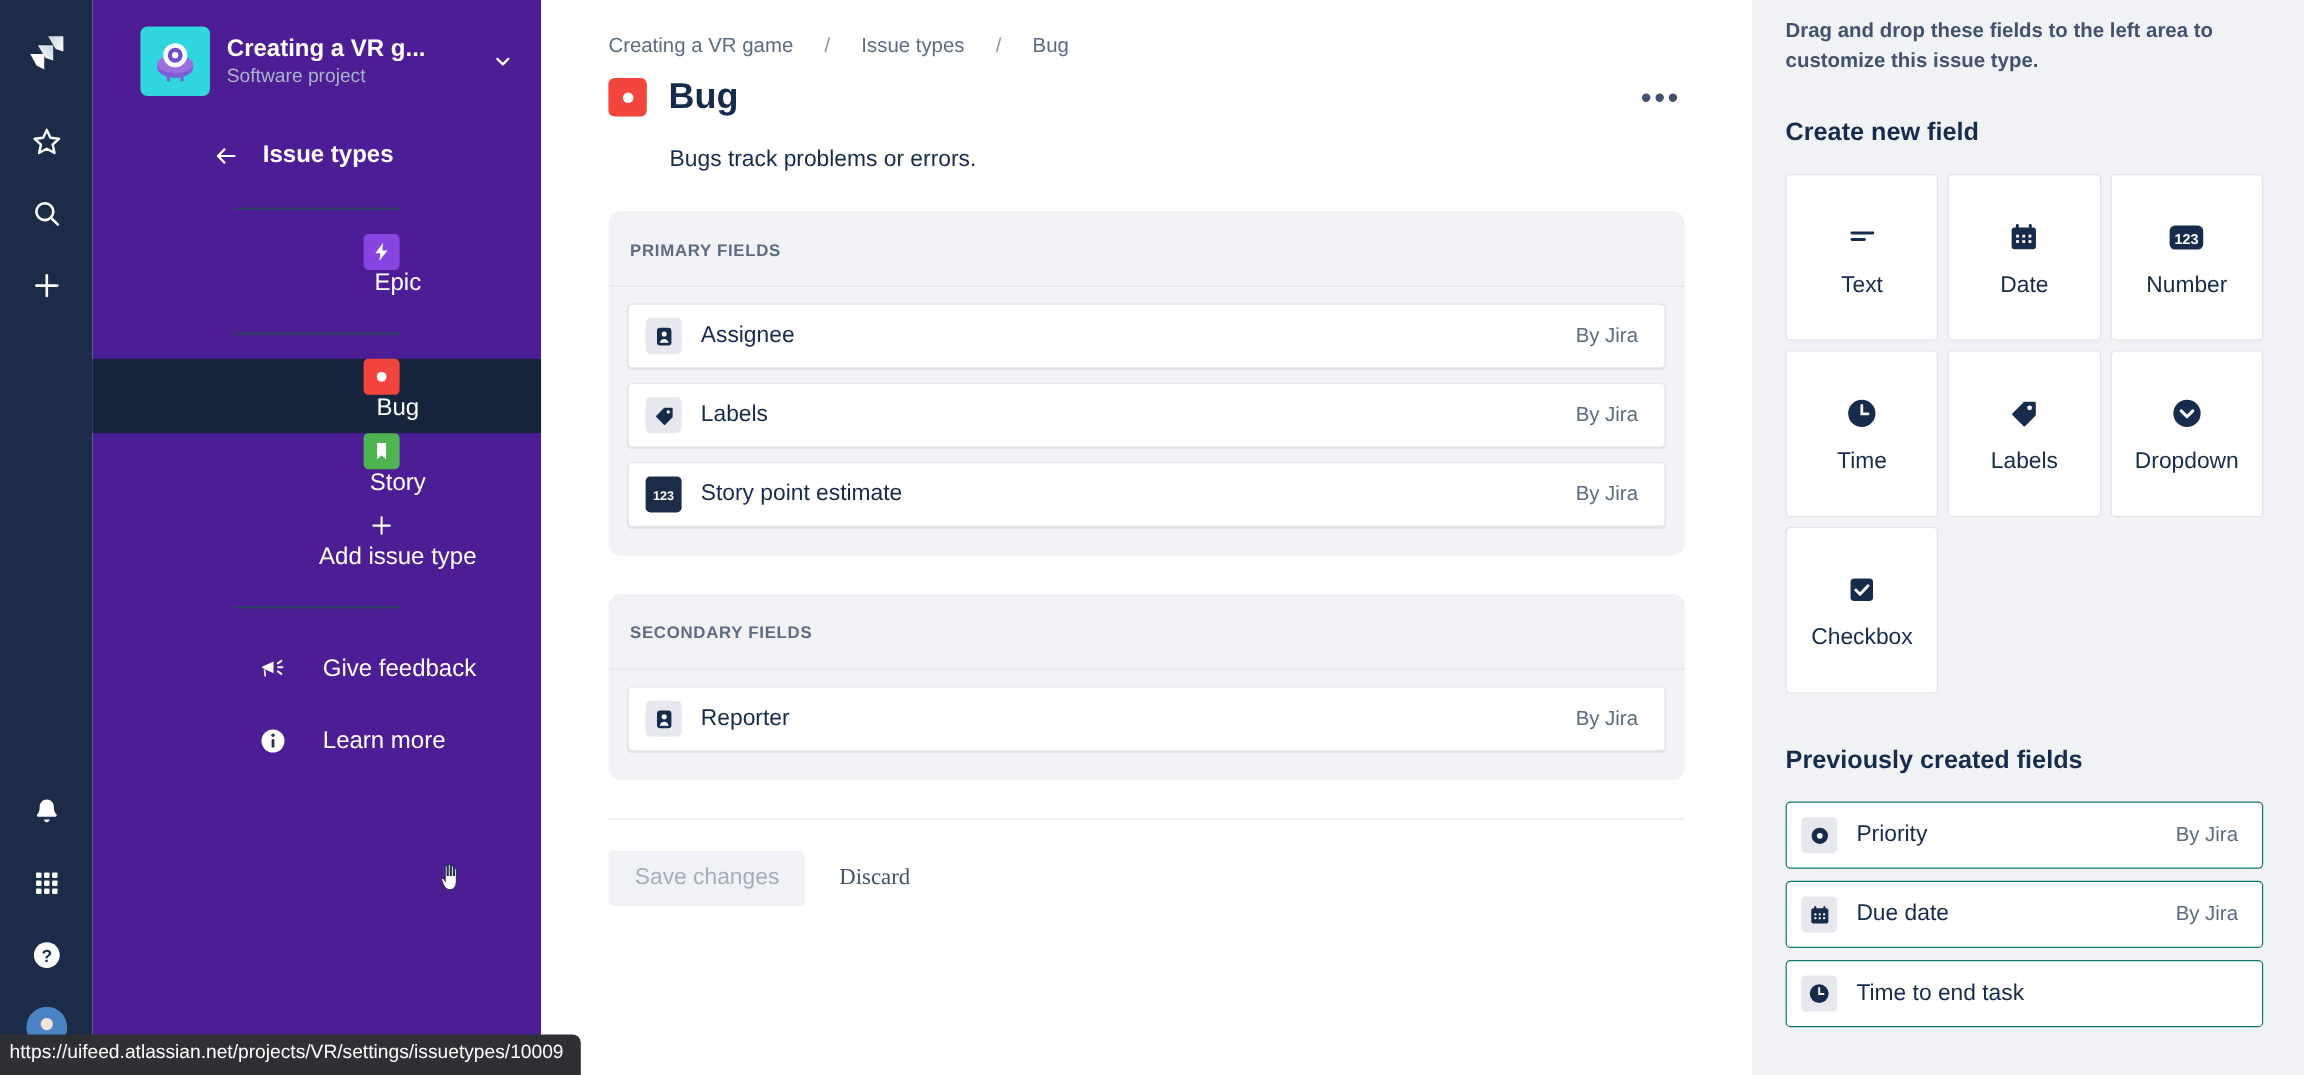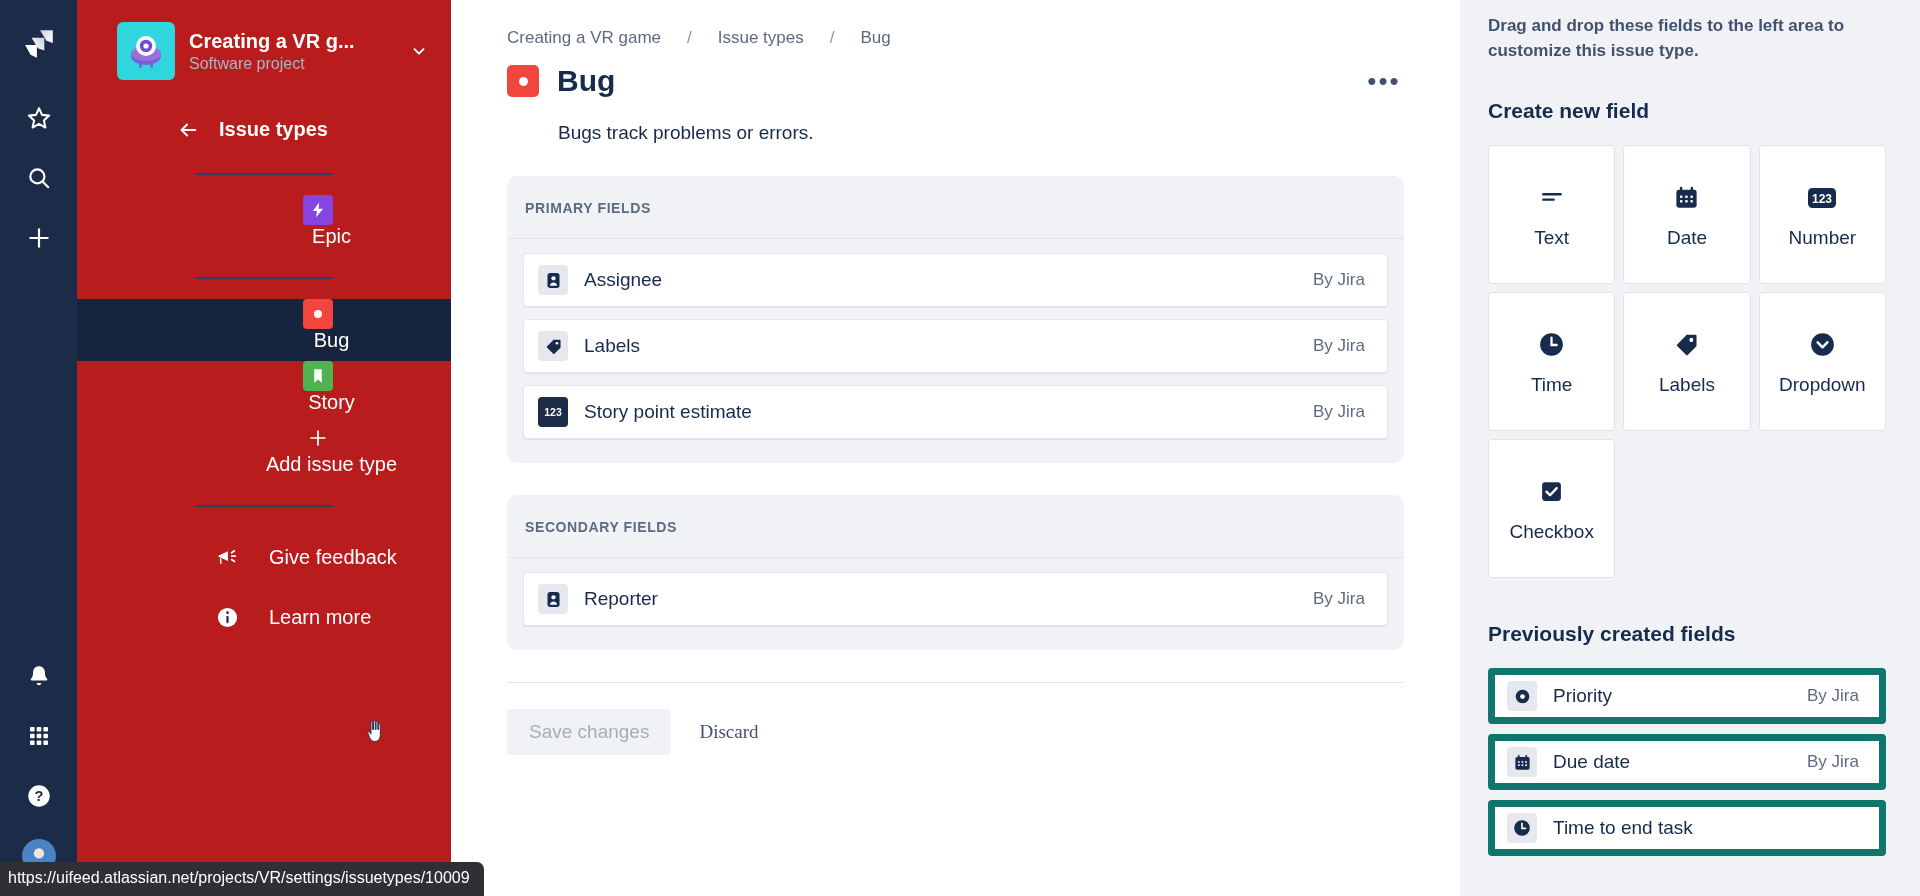--- a/index.html
+++ b/index.html
@@ -30,21 +30,21 @@
   .rail-bottom { margin-bottom: 18px; }
   .avatar-circle {
     width: 34px; height: 34px; border-radius: 50%;
     background: #4b84c4; display: flex; align-items: flex-end;
     justify-content: center; overflow: hidden;
   }
 
   
   .sidebar {
     width: 374px; flex: 0 0 374px; height: 896px;
-    background: #b91c1c;
+    background: #4c1d95;
     color: #ffffff; position: relative;
   }
   .proj-header {
     display: flex; align-items: center; gap: 14px;
     padding: 22px 18px 16px 40px;
   }
   .proj-avatar {
     width: 58px; height: 58px; flex: 0 0 58px;
     border-radius: 6px; background: #2fd6de;
     display: flex; align-items: center; justify-content: center;
@@ -193,21 +193,21 @@
   }
   .tile {
     background: #ffffff; border: 1px solid #e0e2e8; border-radius: 4px;
     height: 139px; display: flex; flex-direction: column;
     align-items: center; justify-content: center; gap: 12px; cursor: grab;
   }
   .tile-ico { height: 34px; display: flex; align-items: center; justify-content: center; }
   .tile-label { font-size: 19px; color: #172b4d; }
 
   .prev-row {
-    background: #ffffff; border: 7px solid #0f766e; border-radius: 4px;
+    background: #ffffff; border: 1px solid #0f766e; border-radius: 4px;
     height: 56px; display: flex; align-items: center;
     padding: 0 20px 0 12px; margin-bottom: 10px; cursor: grab;
   }
   .prev-ico {
     width: 30px; height: 30px; flex: 0 0 30px; border-radius: 4px;
     background: #e6e8ed; margin-right: 16px;
     display: flex; align-items: center; justify-content: center;
   }
   .prev-name { font-size: 19px; color: #172b4d; }
   .prev-spacer { flex: 1 1 auto; }

